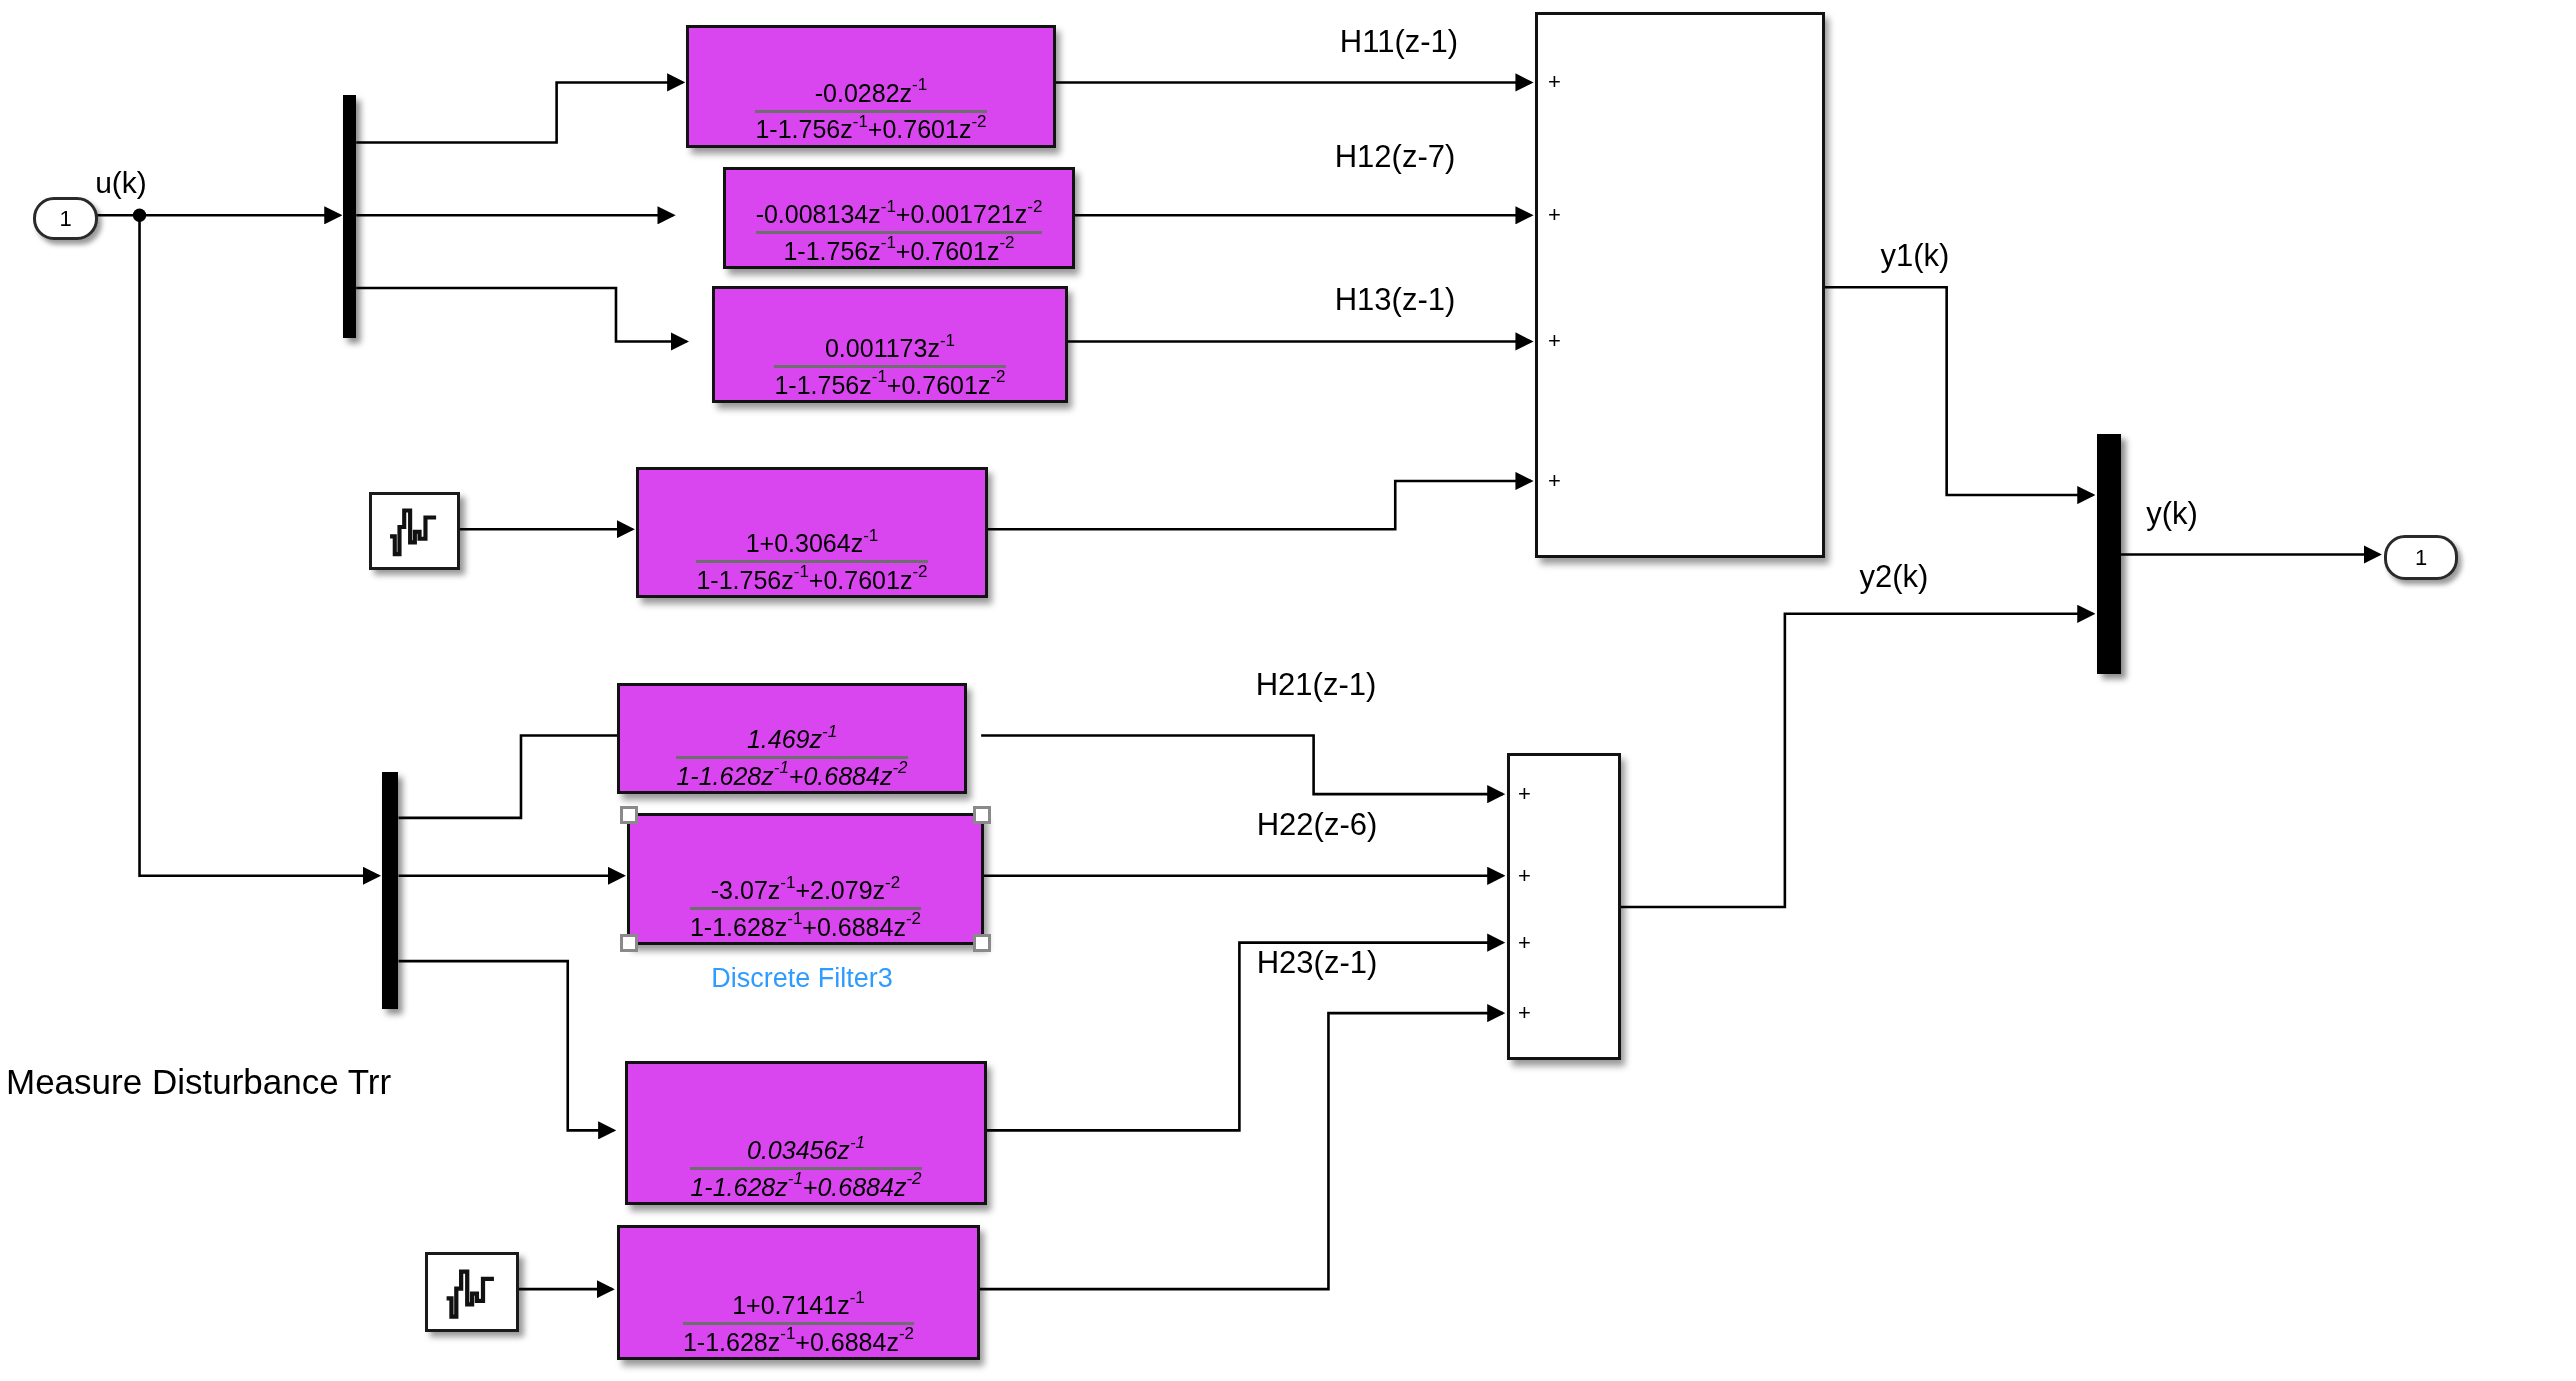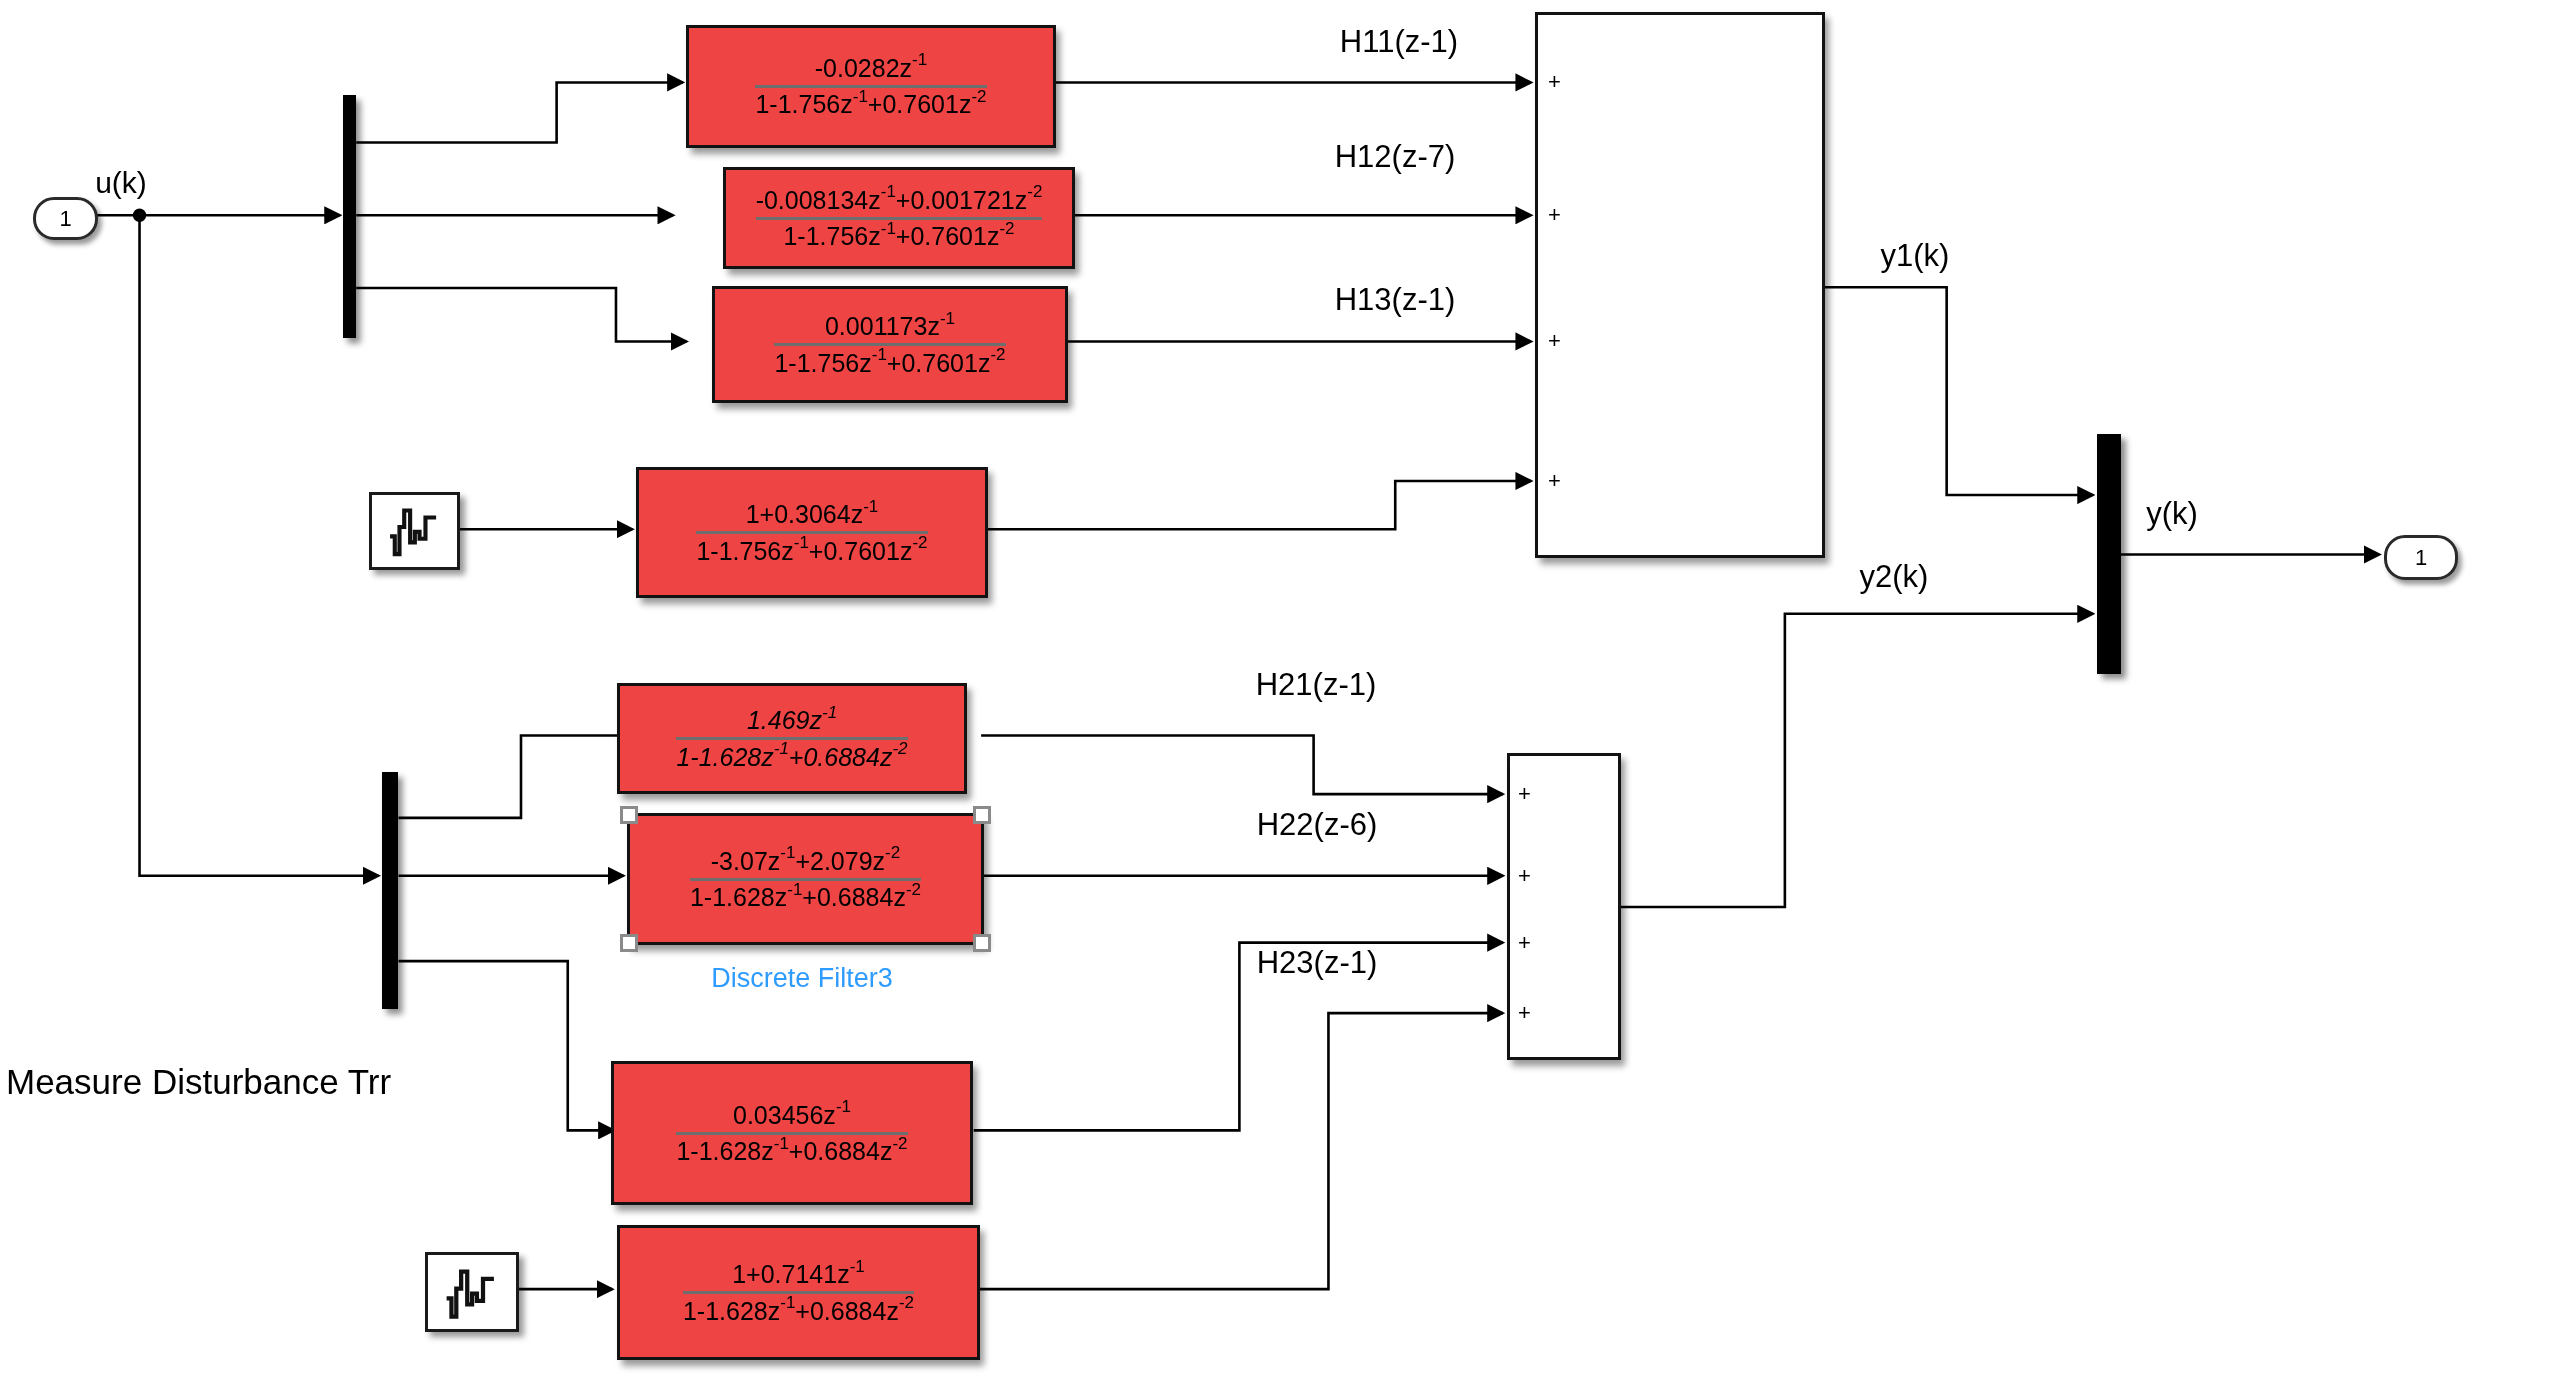--- a/index.html
+++ b/index.html
@@ -1,22 +1,22 @@
 <!DOCTYPE html>
 <html style="font-size:12px"><head>
 <meta charset="utf-8">
 <style>
   html,body{margin:0;padding:0;background:#ffffff;}
   .canvas{position:relative;width:2576px;height:1382px;background:#ffffff;overflow:hidden;
           font-family:"Liberation Sans",sans-serif;color:#000;}
   svg.wires{position:absolute;left:0;top:0;width:100%;height:100%;}
   
-  .tf{position:absolute;background:#ef4444;border:3px solid #121212;
+  .tf{position:absolute;background:#d946ef;border:3px solid #121212;
       box-shadow:5.2px 6px 6.7px rgba(0,0,0,0.40);
-      display:flex;align-items:center;justify-content:center;}
+      display:flex;align-items:flex-end;justify-content:center;}
   .frac{display:inline-flex;flex-direction:column;align-items:center;font-size:25px;line-height:1.15;}
   .frac .bar{align-self:stretch;height:3px;background:#6e6e6e;margin:2.2px 0 1.5px 0;}
   .frac sup{font-size:0.68em;position:relative;top:-0.15em;}
   
   .sum{position:absolute;background:#fff;border:3px solid #121212;box-shadow:5.2px 6px 6.7px rgba(0,0,0,0.40);}
   .plus{position:absolute;font-size:22px;font-weight:400;transform:translate(0,-50%);}
   
   .muxbar{position:absolute;background:#000;box-shadow:4.5px 5.2px 6px rgba(0,0,0,0.45);}
   
   .port{position:absolute;background:#fff;border:3px solid #2a2a2a;border-radius:21px;
@@ -138,21 +138,21 @@
       <span class="num">-3.07z<sup>-1</sup>+2.079z<sup>-2</sup></span>
       <span class="bar"></span>
       <span class="den">1-1.628z<sup>-1</sup>+0.6884z<sup>-2</sup></span>
     </span>
     <span class="handle" style="left:-10.4px;top:-10.4px;"></span>
     <span class="handle" style="right:-10.4px;top:-10.4px;"></span>
     <span class="handle" style="left:-10.4px;bottom:-10.4px;"></span>
     <span class="handle" style="right:-10.4px;bottom:-10.4px;"></span>
   </div>
 
-  <div class="tf" style="left:611px;top:1061px;width:356px;height:138px;">
+  <div class="tf" style="left:625px;top:1061px;width:356px;height:138px;font-style:italic;">
     <span class="frac">
       <span class="num">0.03456z<sup>-1</sup></span>
       <span class="bar"></span>
       <span class="den">1-1.628z<sup>-1</sup>+0.6884z<sup>-2</sup></span>
     </span>
   </div>
 
   <div class="tf" style="left:617px;top:1225px;width:357px;height:129px;">
     <span class="frac">
       <span class="num">1+0.7141z<sup>-1</sup></span>

